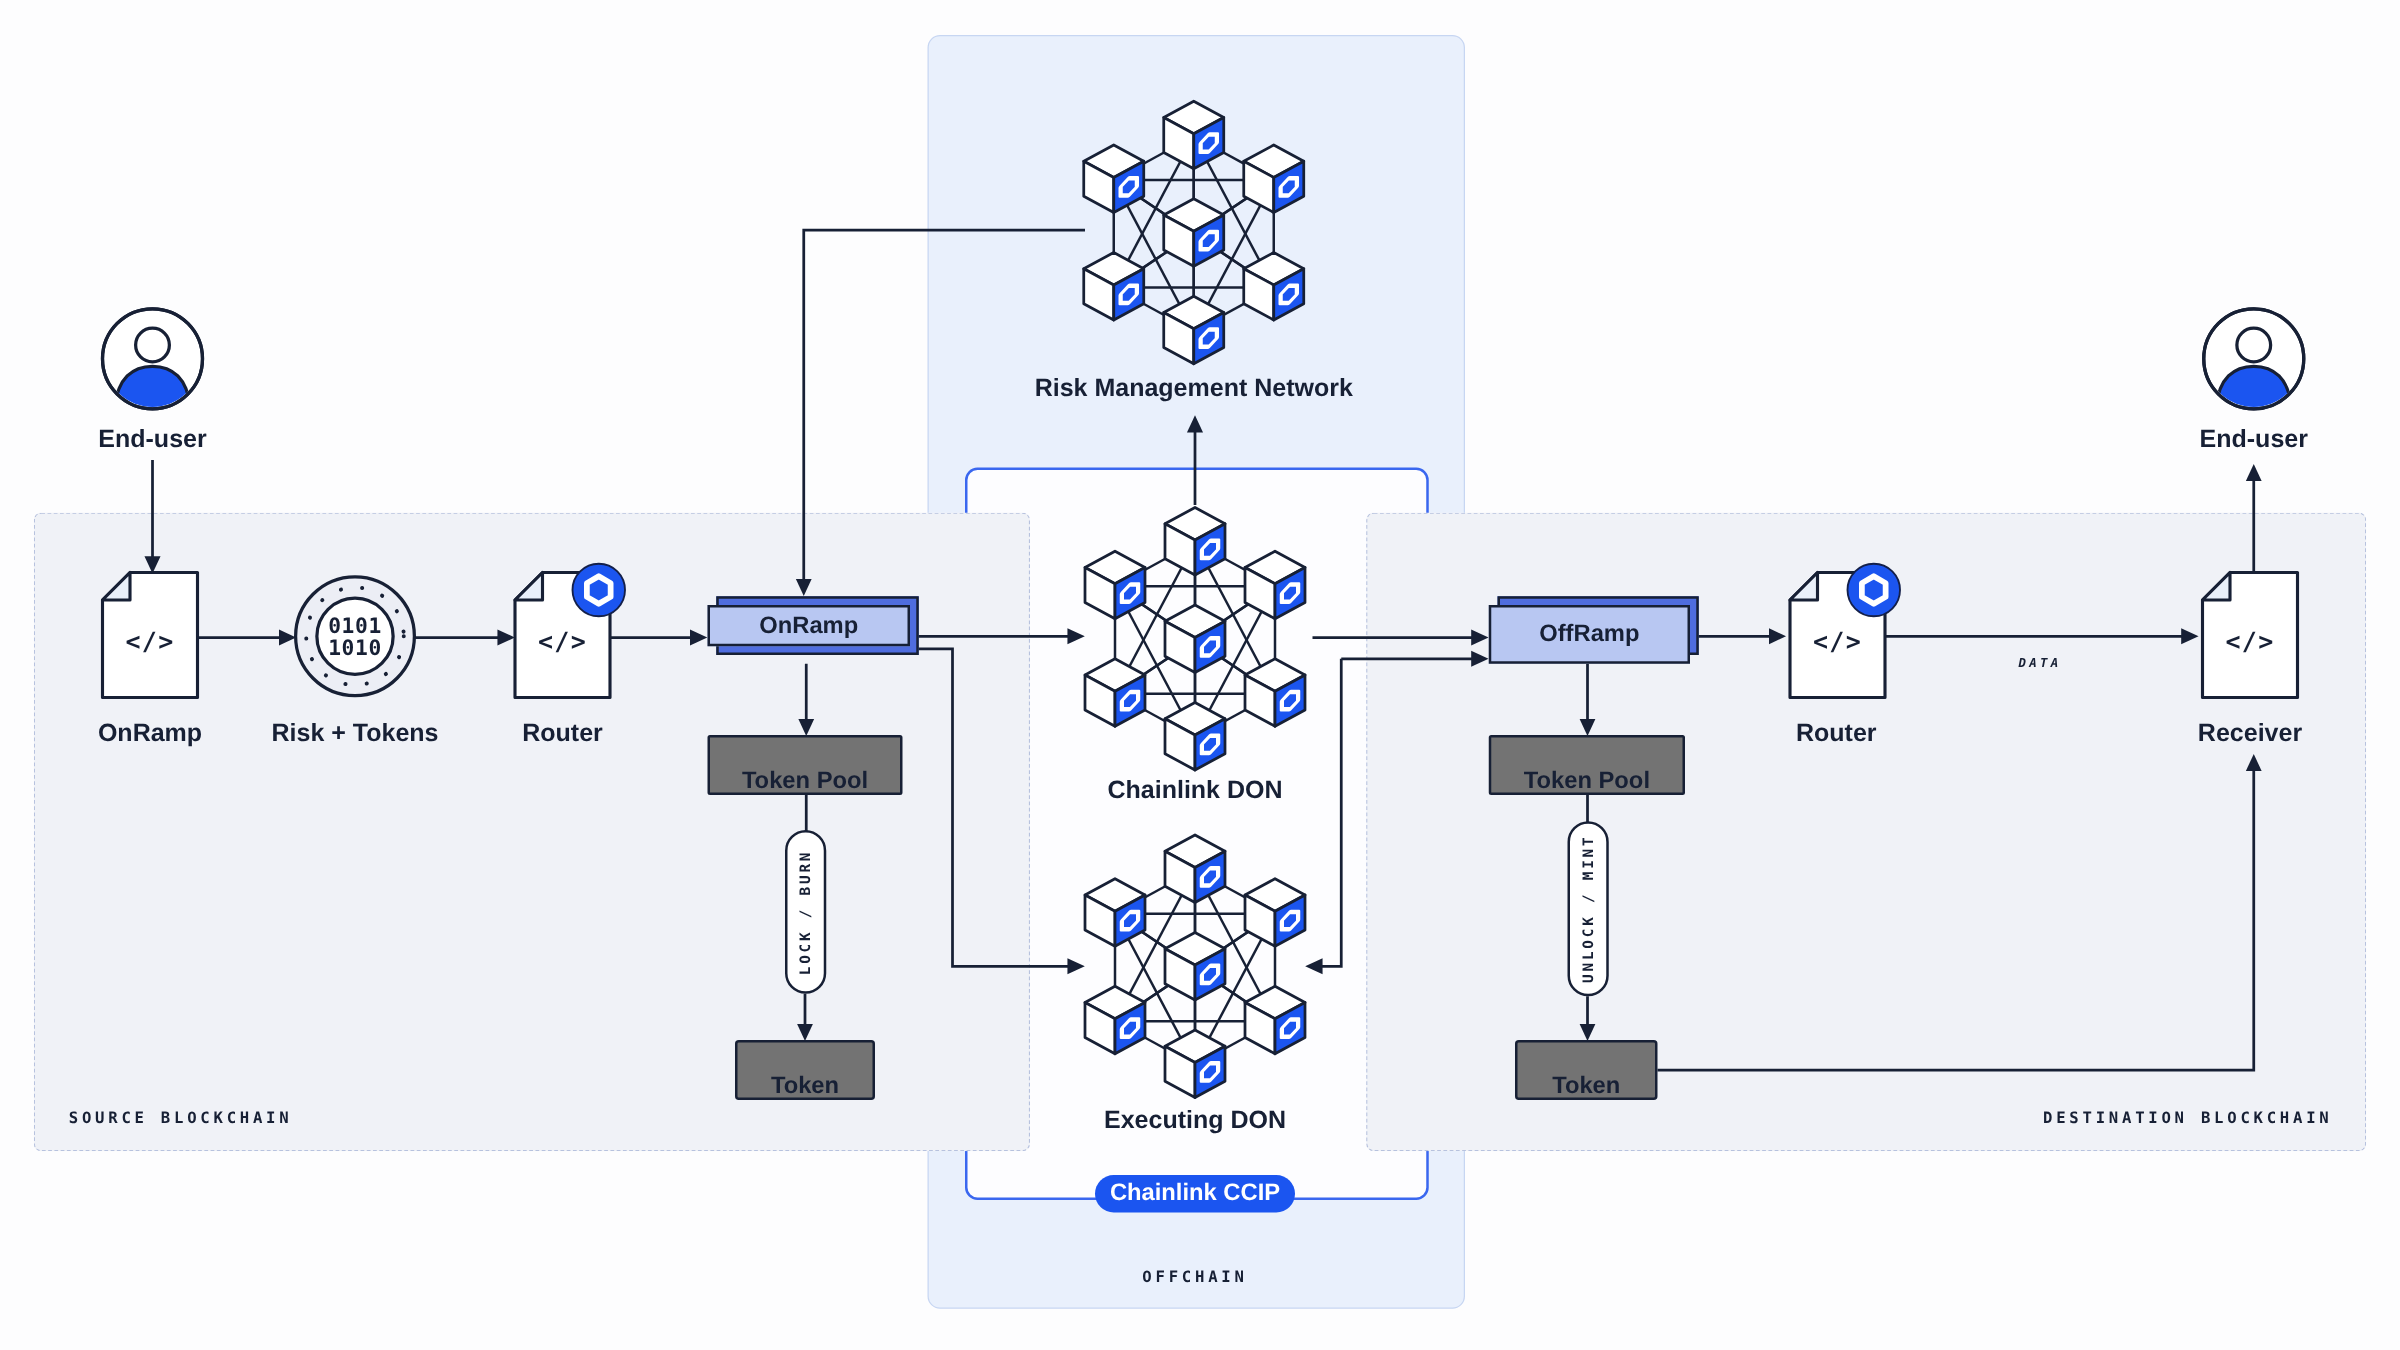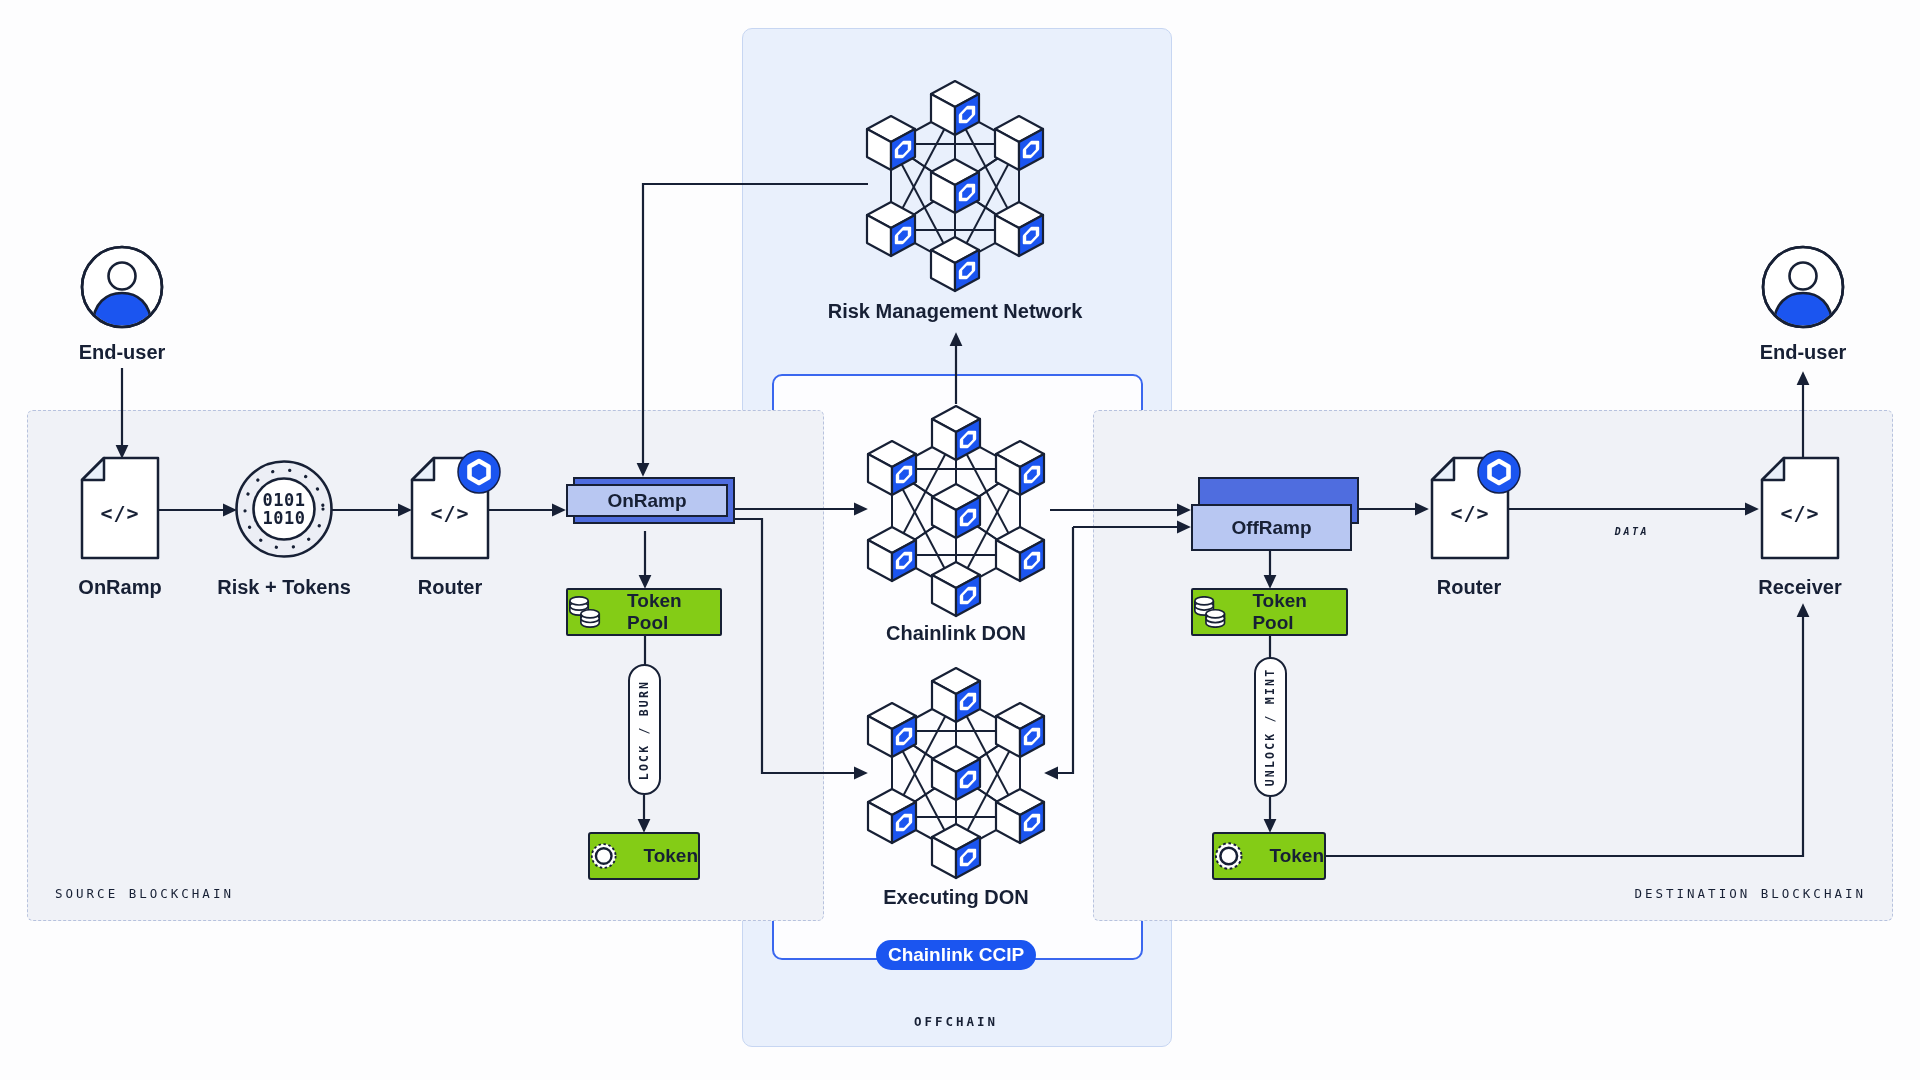--- a/index.html
+++ b/index.html
@@ -6,30 +6,30 @@
   #stage{position:relative;width:1920px;height:1080px;background:#fdfdfe;overflow:hidden;
          font-family:"Liberation Sans",sans-serif;color:#172035;}
   .panel{position:absolute;box-sizing:border-box;}
   .panel.gray{background:#f0f2f7;border:1.5px dashed #b7c2de;border-radius:6px;}
   .panel.offchain{background:#e9f0fc;border:1px solid #c7d6f2;border-radius:10px;}
   .panel.inner{background:#fdfdff;border:2px solid #3a67ef;border-radius:10px;}
   svg.overlay{position:absolute;left:0;top:0;z-index:3;overflow:visible;}
   .node{position:absolute;box-sizing:border-box;z-index:4;display:flex;align-items:center;justify-content:center;}
   .ramp-back{background:#4f6ddf;border:2.5px solid #172035;z-index:4;}
   .ramp-front{background:#b8c7f2;border:2.5px solid #172035;z-index:5;font-size:19px;font-weight:600;}
-  .whitebox{background:#84cc16;border:2.5px solid #172035;border-radius:2px;gap:26px;font-size:19px;font-weight:600;}
+  .whitebox{background:#737373;border:2.5px solid #172035;border-radius:2px;gap:26px;font-size:19px;font-weight:600;flex-direction:column;}
   .capsule{background:#fff;border:2.5px solid #172035;border-radius:17px;}
   .capsule span{white-space:nowrap;transform:rotate(-90deg);font-family:"DejaVu Sans Mono",monospace;
                 font-size:11.5px;font-weight:600;letter-spacing:2.2px;}
   .badge-pill{background:#1b55f0;color:#fff;border-radius:21px;font-size:19px;font-weight:600;z-index:6;}
   .lbl{position:absolute;transform:translate(-50%,-50%);white-space:nowrap;z-index:5;
        font-size:20px;font-weight:600;}
   .mono{font-family:"DejaVu Sans Mono",monospace;font-weight:700;}
   .zone-lbl{position:absolute;z-index:5;font-family:"DejaVu Sans Mono",monospace;font-size:12.5px;
-            font-weight:400;letter-spacing:3px;white-space:nowrap;}
+            font-weight:700;letter-spacing:3px;white-space:nowrap;}
   .data-lbl{font-size:10px;font-weight:700;letter-spacing:2.6px;font-style:italic;}
   .offchain-lbl{font-size:12.5px;letter-spacing:3px;}
   svg text{fill:#172035;}
   text.codeglyph{font-family:"DejaVu Sans Mono",monospace;font-size:20px;font-weight:600;letter-spacing:1px;}
   text.binary{font-family:"DejaVu Sans Mono",monospace;font-size:17px;font-weight:700;letter-spacing:0.5px;}
 </style>
 </head>
 <body>
 
 <div id="stage">
@@ -231,21 +231,21 @@
       <text class="binary" y="-3" text-anchor="middle">0101</text>
       <text class="binary" y="15" text-anchor="middle">1010</text>
     </g>
   </svg>
 
   <div class="node ramp-back" style="left:573px;top:477px;width:162px;height:47px;"></div>
   <div class="node ramp-front" style="left:566px;top:484px;width:162px;height:33px;">
     <span>OnRamp</span>
   </div>
   <div class="node ramp-back" style="left:1198px;top:477px;width:161px;height:47px;"></div>
-  <div class="node ramp-front" style="left:1191px;top:484px;width:161px;height:47px;margin-top:20px;">
+  <div class="node ramp-front" style="left:1191px;top:484px;width:161px;height:47px;">
     <span>OffRamp</span>
   </div>
 
   <div class="node whitebox" style="left:566px;top:588px;width:156px;height:48px;">
     <svg width="36" height="32" viewBox="-18 -16 36 32">
         <use href="#coins"></use>
       </svg>
     <span>Token Pool</span>
   </div>
   <div class="node whitebox" style="left:1191px;top:588px;width:157px;height:48px;">

